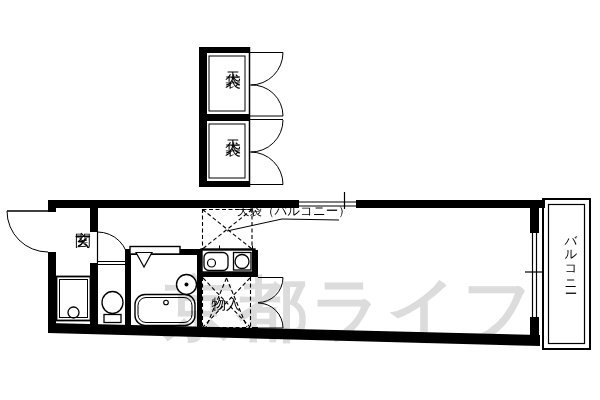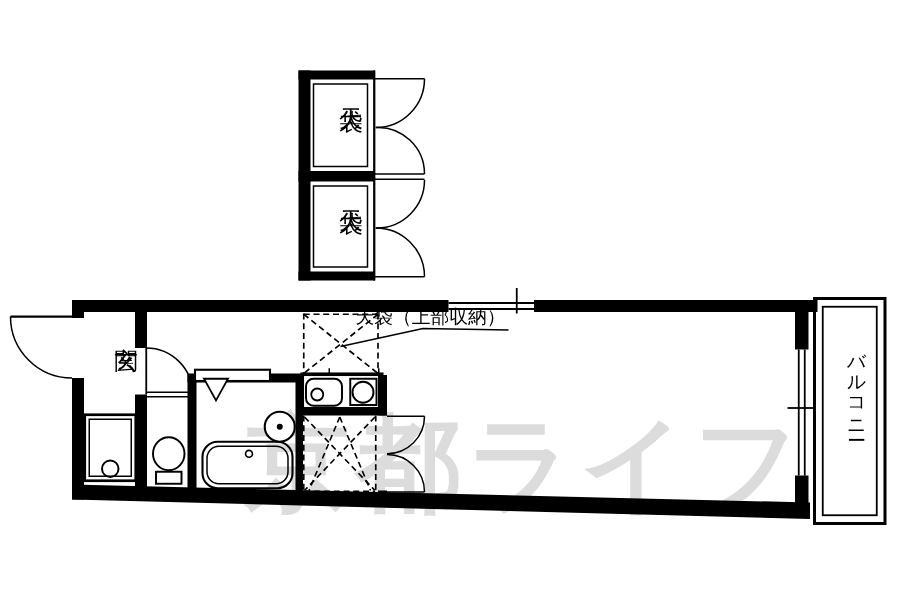--- a/index.html
+++ b/index.html
@@ -165,16 +165,17 @@
     <polyline points="339,220 282,219 227,231" stroke="#000" stroke-width="1" fill="none"></polyline>
 
     <g stroke="#000" fill="none">
       <rect x="543" y="199" width="47" height="150" stroke-width="2"></rect>
       <rect x="548.5" y="204.5" width="36" height="139" stroke-width="1.2"></rect>
     </g>
   </svg>
 
   <div class="lbl v lbl-tenbukuro" style="left:209px;top:59px;width:34px;text-align:center;">天袋</div>
   <div class="lbl v lbl-tenbukuro" style="left:209px;top:127px;width:34px;text-align:center;">天袋</div>
-  <div class="lbl lbl-note" style="left:237px;top:203px;">天袋（上部収納）</div>
+  <div class="lbl lbl-note" style="left:237px;top:203px;">天袋（バルコニー）</div>
   <div class="lbl v lbl-genkan" style="left:59px;top:219px;width:34px;text-align:center;">玄関</div>
+  <div class="lbl lbl-monoire" style="left:196px;top:295px;">物入</div>
   <div class="lbl v lbl-balcony" style="left:553px;top:226px;width:26px;text-align:center;">バルコニー</div>
 </div>
 
 </body></html>

